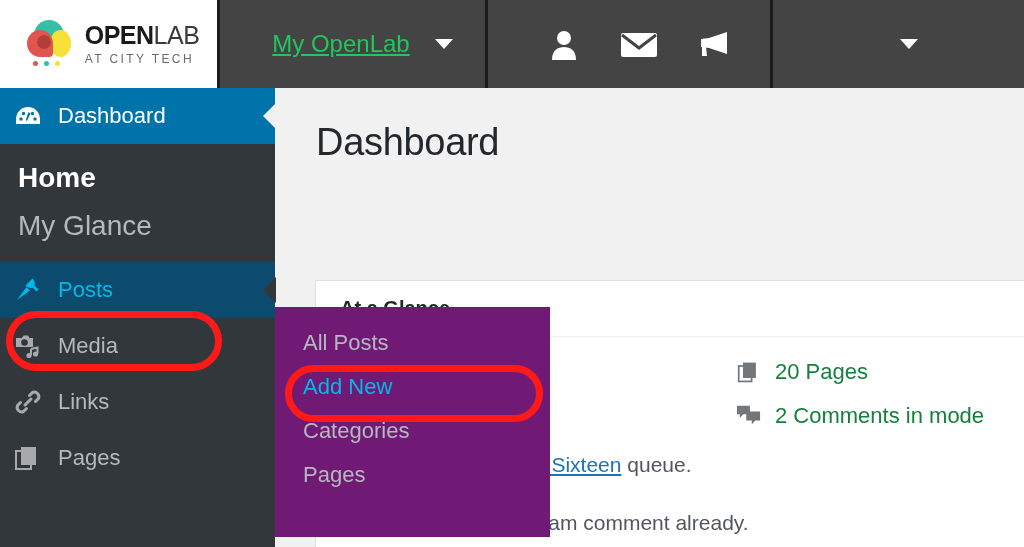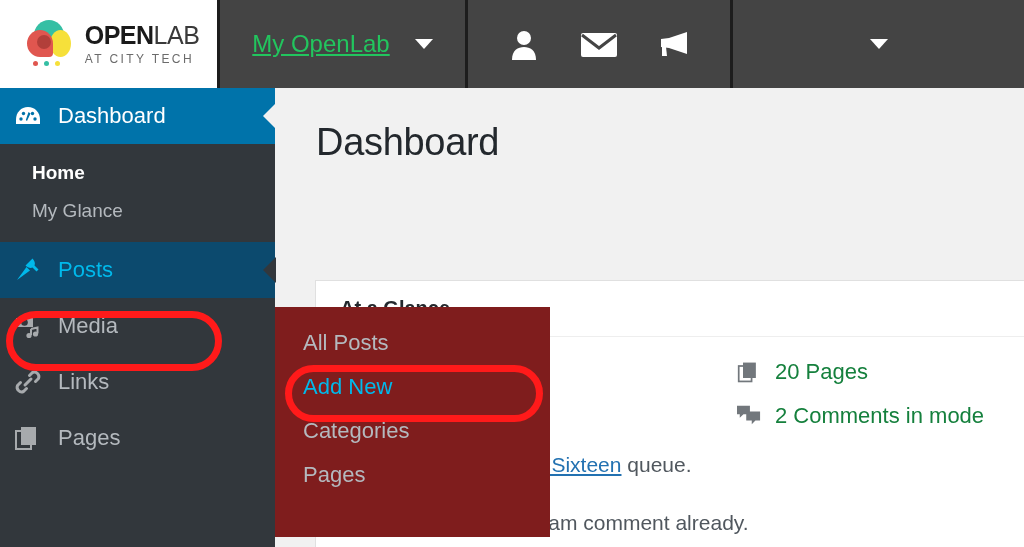--- a/index.html
+++ b/index.html
@@ -19,20 +19,21 @@
   
   #topbar {
     position: absolute;
     top: 0; left: 0;
     width: 1024px;
     height: 88px;
     background: #444444;
     display: flex;
     align-items: stretch;
     box-sizing: border-box;
+    gap: 20px;
   }
   .tb-cell {
     display: flex;
     align-items: center;
     justify-content: center;
     box-sizing: border-box;
     height: 88px;
   }
   #logo-cell {
     width: 220px;
@@ -181,22 +182,22 @@
     border-top: 13px solid transparent;
     border-bottom: 13px solid transparent;
     border-right: 13px solid #f1f1f1;
   }
   #submenu-dashboard {
     background: #32373c;
     padding: 10px 0 12px 0;
   }
   .sub-link {
     display: block;
-    padding: 8px 0 8px 32px;
-    font-size: 19px;
+    padding: 8px 0 8px 18px;
+    font-size: 28px;
     color: #b4b9be;
     white-space: nowrap;
   }
   .sub-link.current { color: #ffffff; font-weight: bold; }
 
   #item-posts {
     background: #0c4a6e;
   }
   #item-posts .mi-label { color: #00b9eb; }
   #item-posts .arrow {
@@ -210,21 +211,21 @@
     z-index: 3;
   }
 
   
   #flyout {
     position: absolute;
     left: 275px;
     top: 307px;
     width: 275px;
     height: 230px;
-    background: #7f1d1d;
+    background: #701a75;
     z-index: 30;
     padding-top: 14px;
     box-sizing: border-box;
   }
   .fly-link {
     display: block;
     padding: 9px 0 9px 28px;
     font-size: 22px;
     color: #b4b9be;
     white-space: nowrap;

